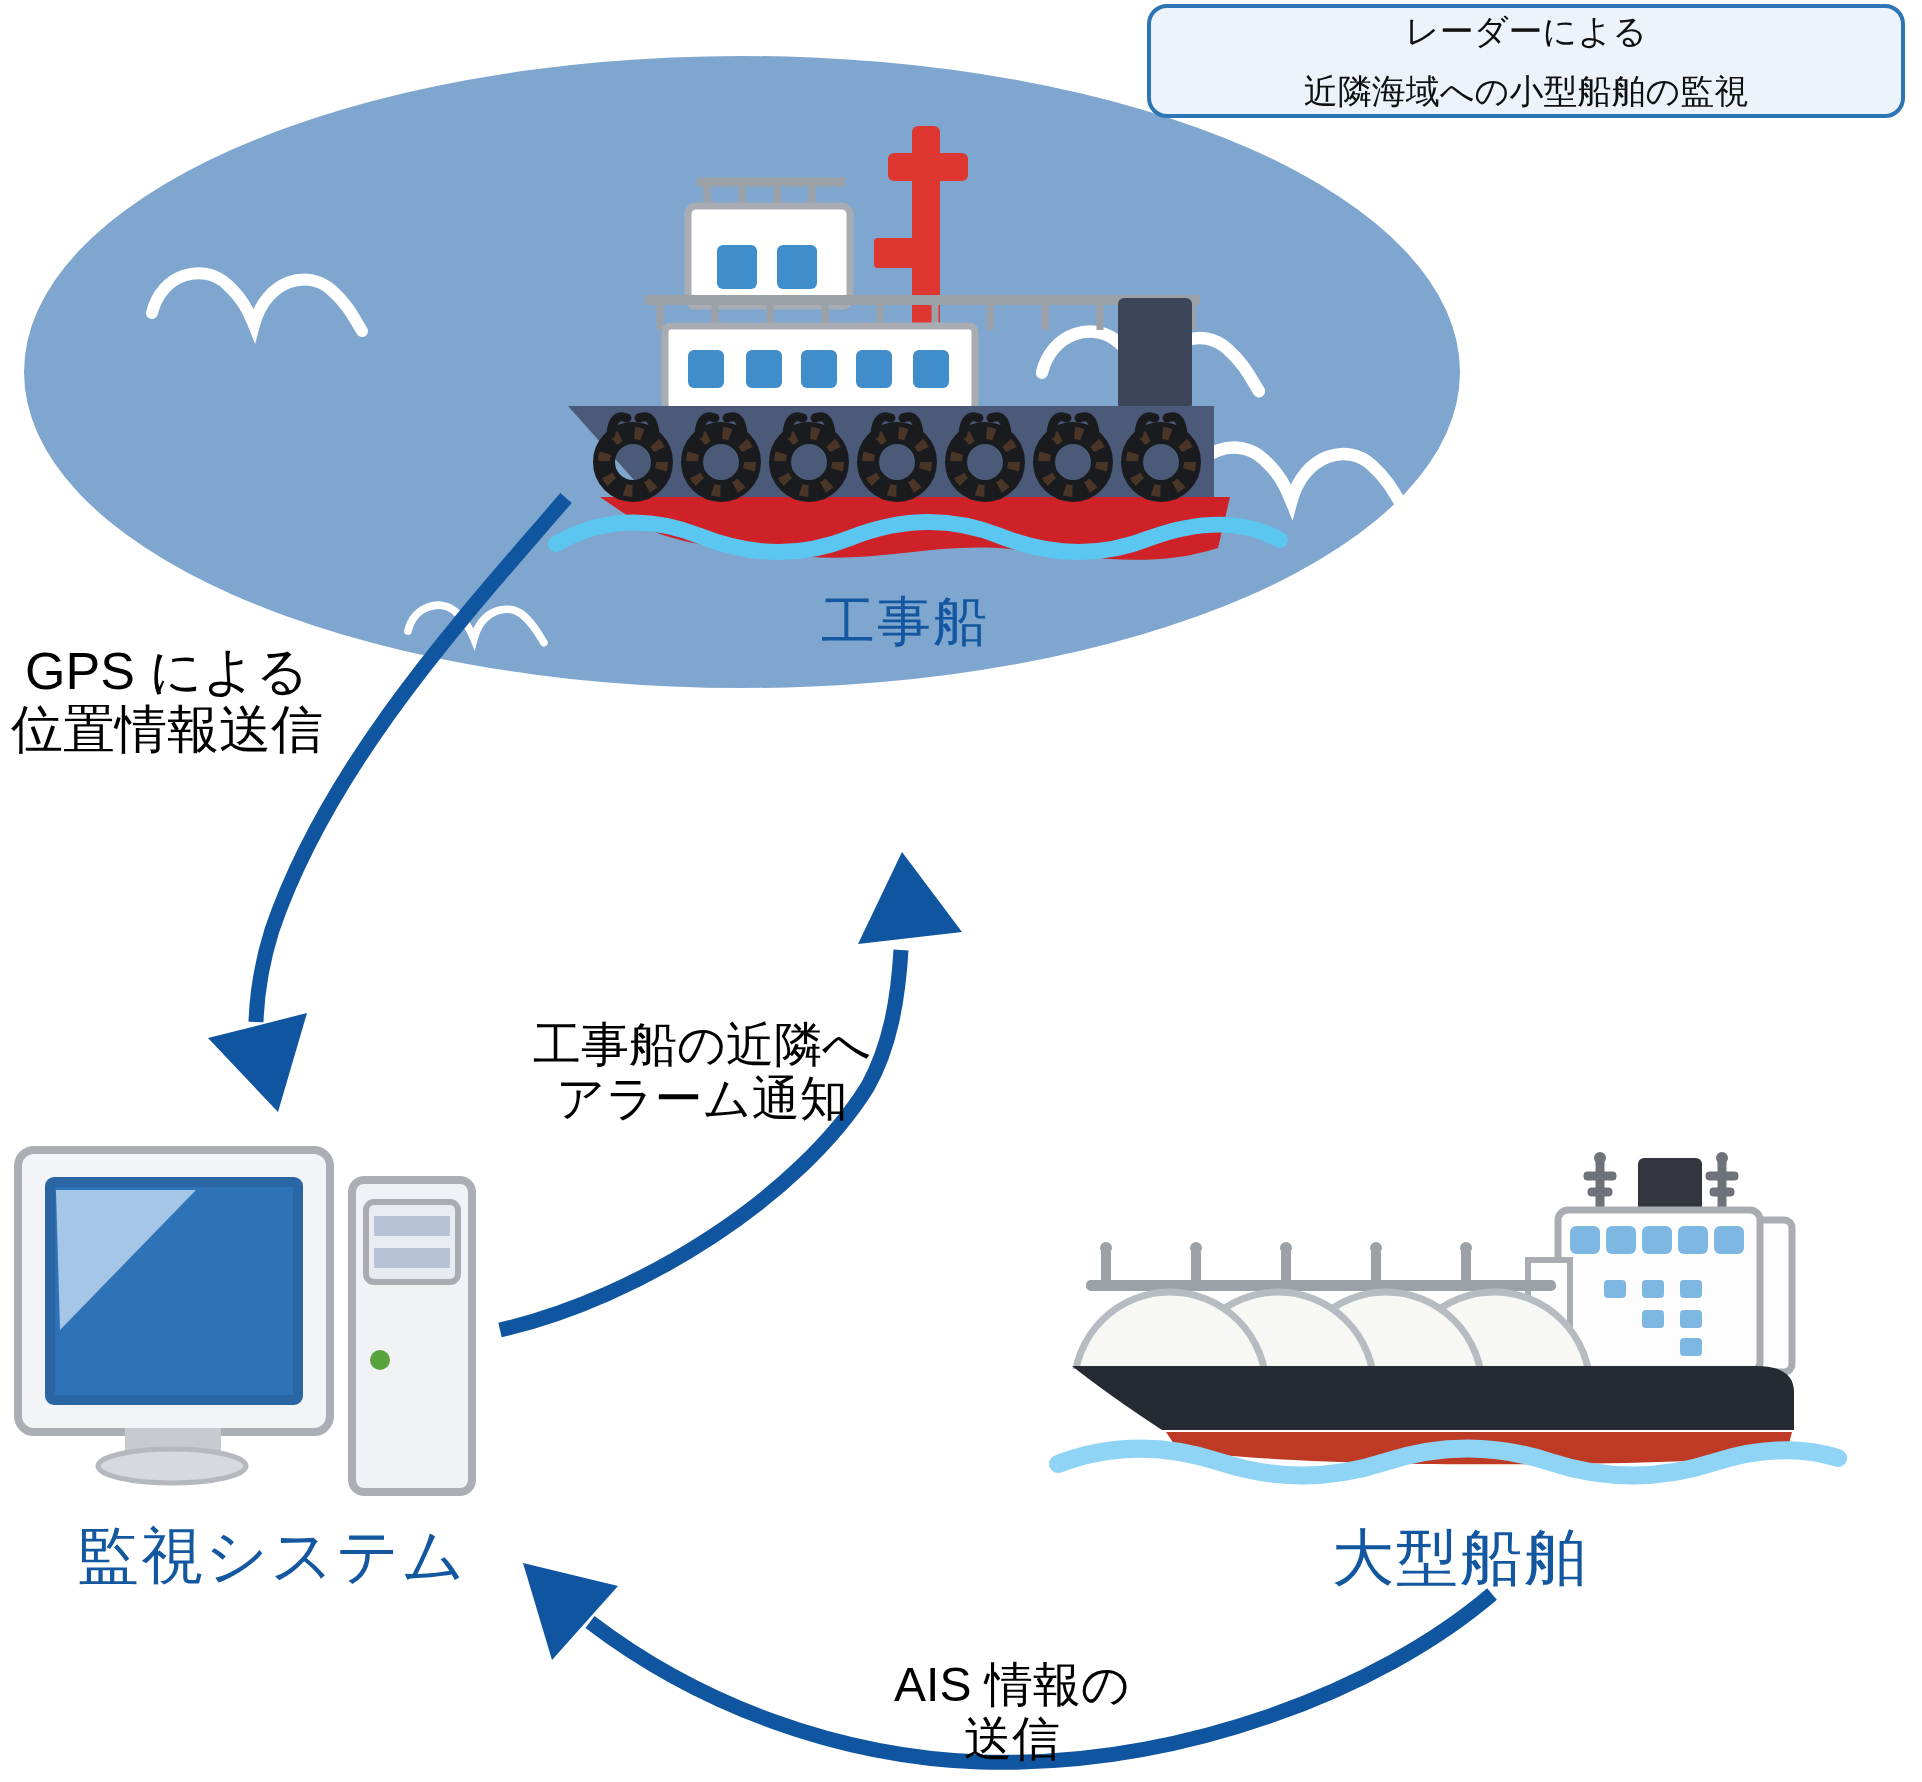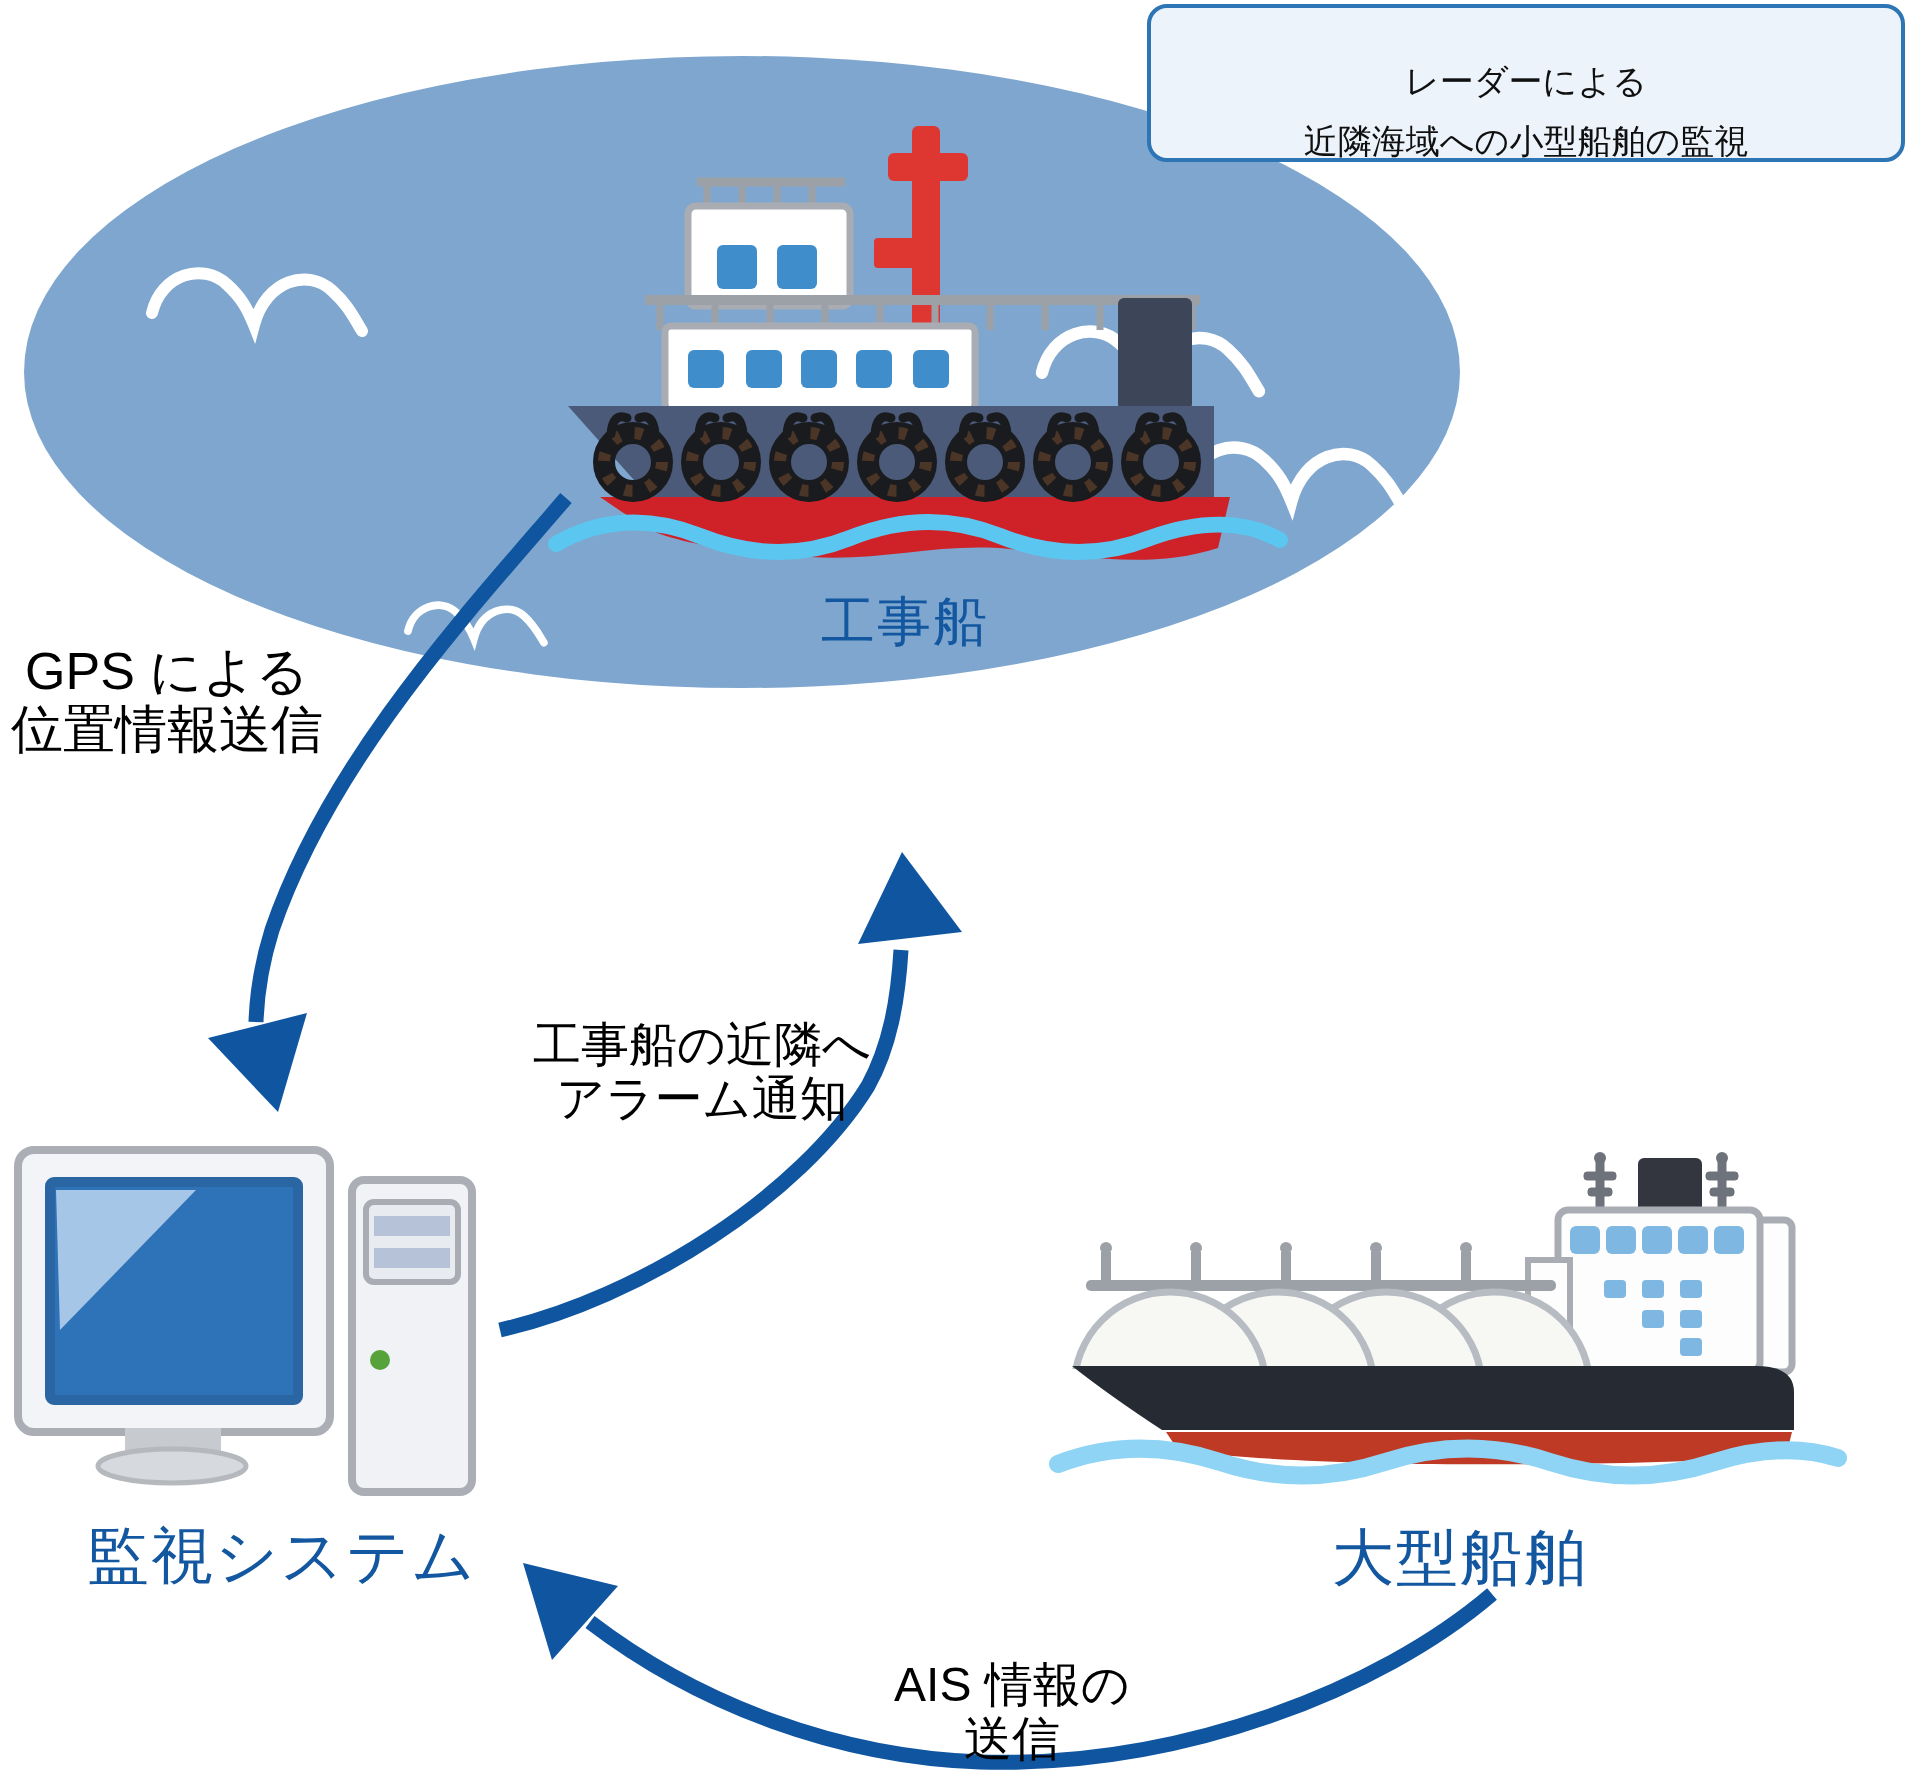--- a/index.html
+++ b/index.html
@@ -9,23 +9,23 @@
   .sea{fill:var(--sea);}
   .squig{stroke:#FFFFFF;stroke-width:8;fill:none;stroke-linecap:round;vector-effect:non-scaling-stroke;}
   .arrow-line{stroke:var(--arrow);stroke-width:15;fill:none;stroke-linecap:butt;}
   .arrow-head{fill:var(--arrow);stroke:none;}
   .txt{position:absolute;transform:translateX(-50%);text-align:center;color:var(--text);white-space:nowrap;}
   .note{font-size:48px;line-height:1.12;}
   .note-gps{font-size:52px;}
   .node-label{position:absolute;transform:translateX(-50%);color:var(--label);font-weight:400;white-space:nowrap;letter-spacing:2px;}
   .label-ship{font-size:54px;}
   .label-big{font-size:62px;}
-  .callout{position:absolute;left:1147px;top:4px;width:758px;height:158px;box-sizing:border-box;
+  .callout{position:absolute;left:1147px;top:4px;width:758px;height:114px;box-sizing:border-box;
            background:var(--callout_bg);border:4px solid var(--callout_border);border-radius:20px;
-           display:flex;flex-direction:column;align-items:center;justify-content:flex-end;gap:26px;z-index:5;}
+           display:flex;flex-direction:column;align-items:center;justify-content:center;gap:26px;z-index:5;}
   .callout div{font-size:34px;color:#101010;line-height:1;white-space:nowrap;}
 </style>
 </head>
 <body>
 
 <div class="canvas">
 
   <svg class="scene" width="1922" height="1782" viewBox="0 0 1922 1782">
     <defs>
       <path id="squigp" d="M0 34 C 6 8 34 0 50 15 C 60 24 64 32 68 42 C 76 12 104 4 120 19 C 130 28 134 36 140 46"></path>
@@ -186,21 +186,21 @@
       <path d="M1058 1464 C1110 1444 1165 1444 1220 1462 C1275 1480 1330 1480 1385 1462 C1440 1444 1495 1444 1550 1462 C1605 1480 1660 1480 1715 1462 C1760 1448 1800 1446 1838 1458" stroke="#8FD4F4" stroke-width="18" fill="none" stroke-linecap="round"></path>
     </g>
   </svg>
 
   <div class="callout">
     <div>レーダーによる</div>
     <div>近隣海域への小型船舶の監視</div>
   </div>
 
   <div class="node-label label-ship" style="left:905px;top:586px;">工事船</div>
-  <div class="node-label label-big" style="left:282px;top:1514px;text-align:right;">監視システム</div>
+  <div class="node-label label-big" style="left:272px;top:1514px;text-align:right;">監視システム</div>
   <div class="node-label label-big" style="left:1460px;top:1516px;">大型船舶</div>
 
   <div class="txt note note-gps" style="left:167px;top:642px;">
     <div>GPS による</div>
     <div>位置情報送信</div>
   </div>
   <div class="txt note" style="left:702px;top:1018px;">
     <div>工事船の近隣へ</div>
     <div>アラーム通知</div>
   </div>

